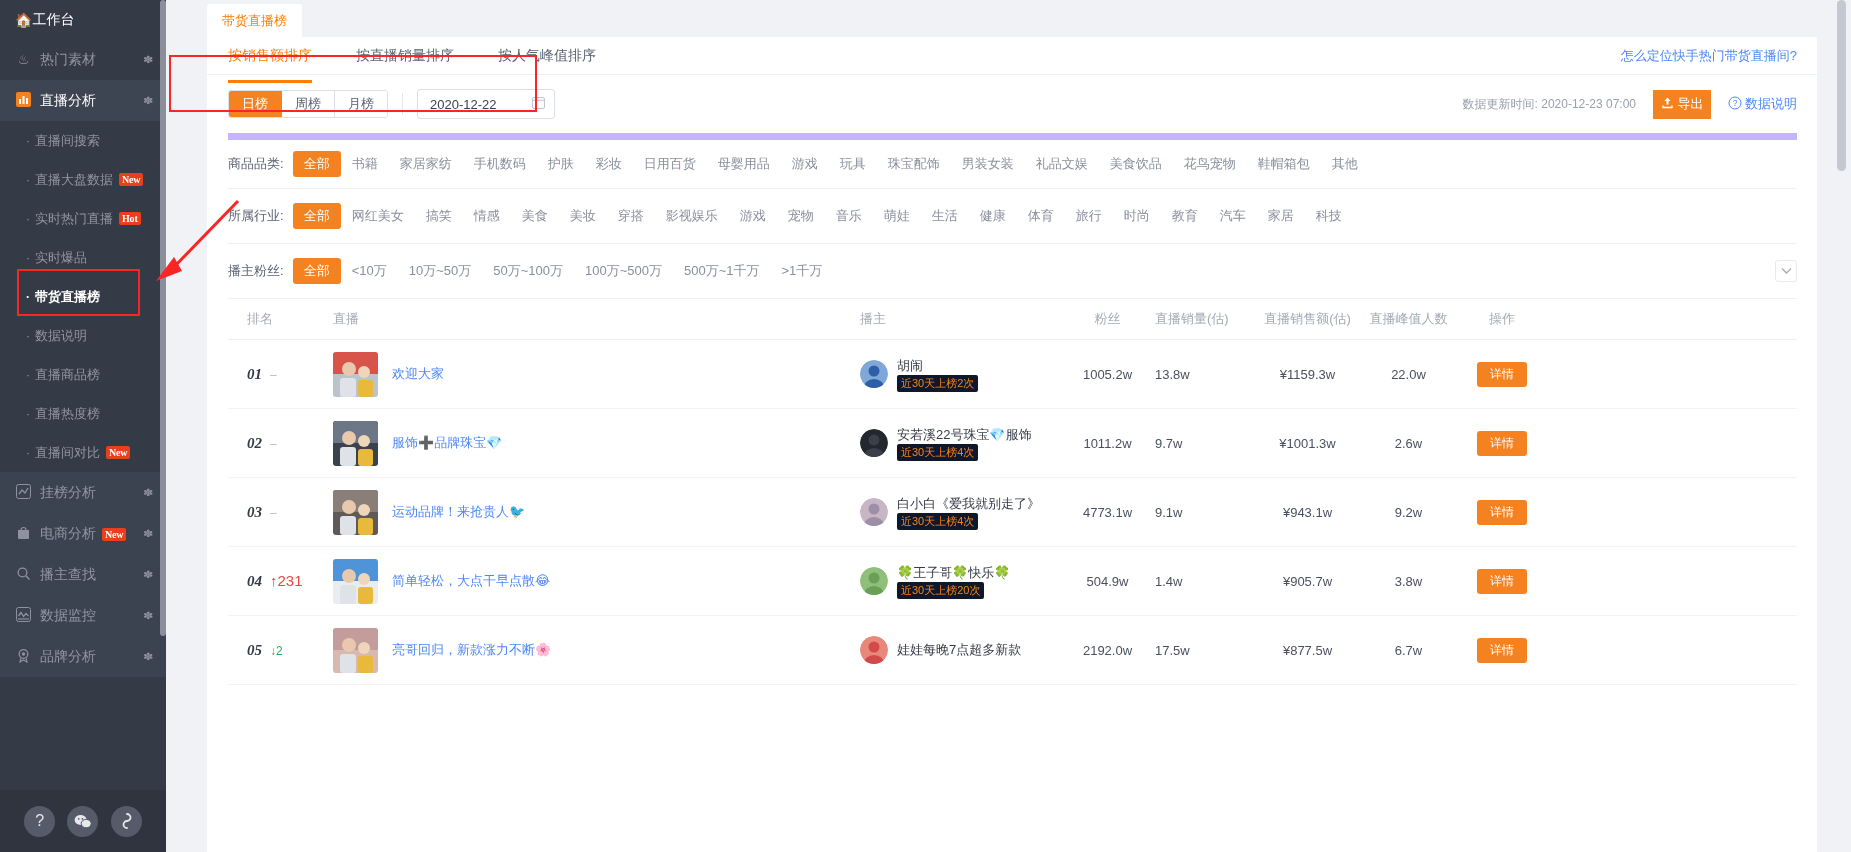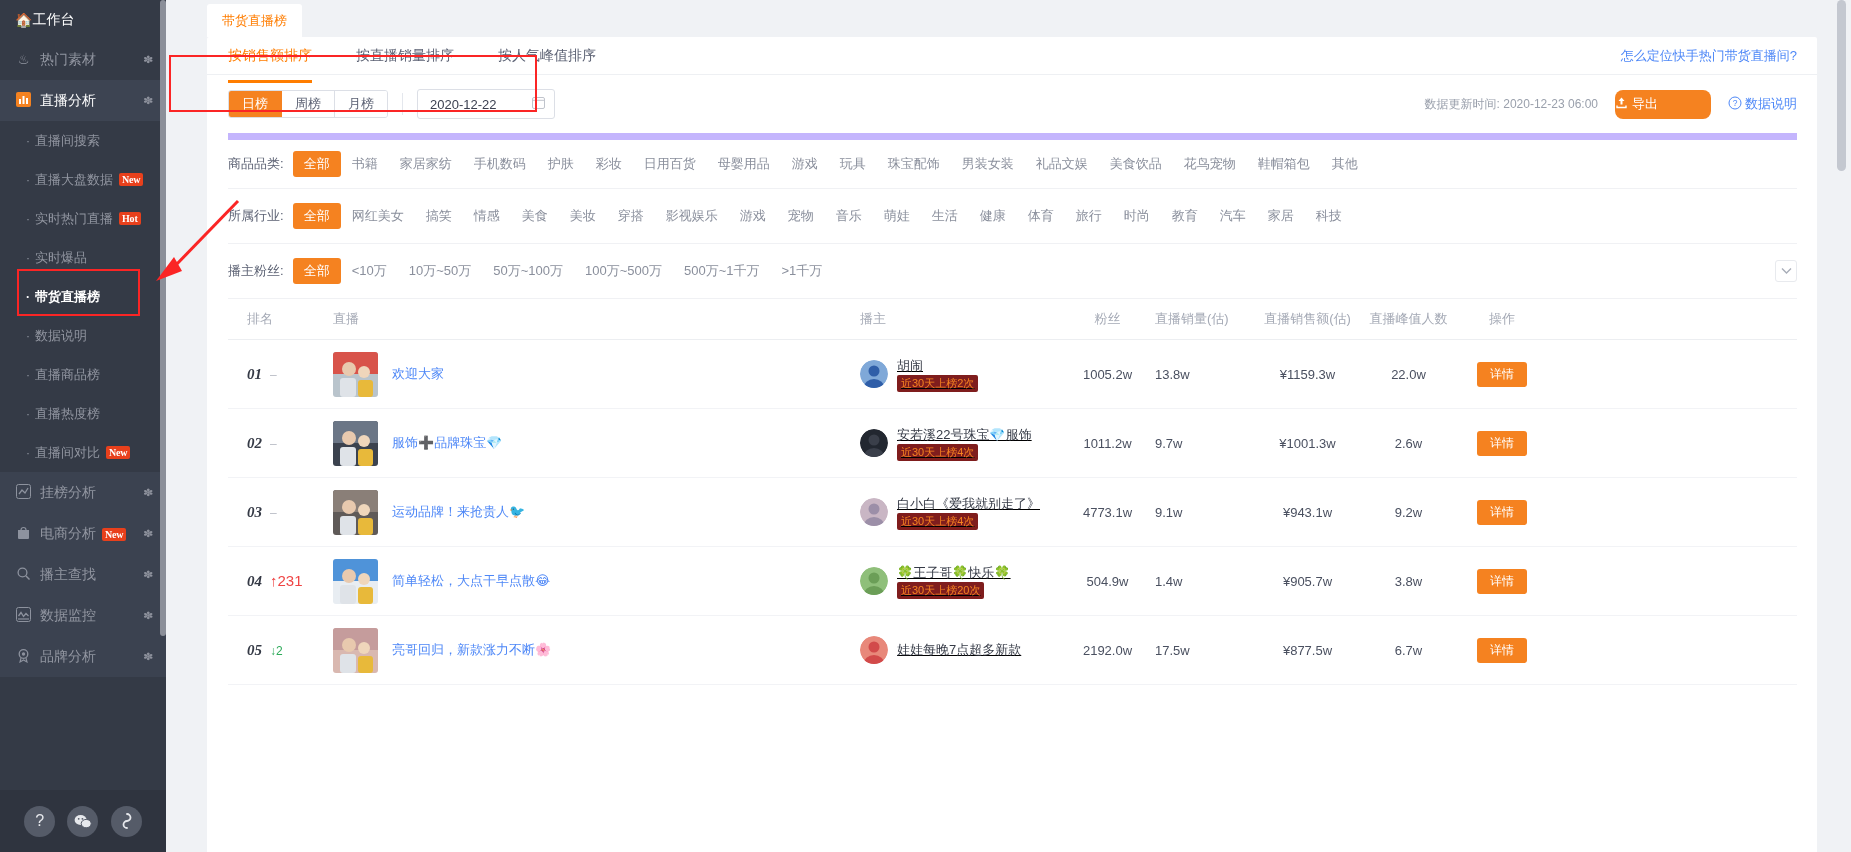--- a/index.html
+++ b/index.html
@@ -108,22 +108,22 @@
   .datebox {
     width: 138px; height: 30px; border: 1px solid #dcdfe6; border-radius: 3px;
     display: flex; align-items: center; justify-content: space-between;
     padding: 0 9px 0 12px; font-size: 13px; color: #3b4050;
   }
   .cal-ico { color: #b6bac4; font-size: 13px; }
   .ctrl-right { margin-left: auto; display: flex; align-items: center; }
   .updtext { font-size: 12px; color: #9aa0ac; margin-right: 17px; }
   .exportbtn {
     background: #f58220; color: #fff; font-size: 13px;
-    height: 29px; width: 96px; border-radius: 8px;
-    display: flex; align-items: center; justify-content: flex-start; gap: 4px;
+    height: 29px; width: 58px; border-radius: 0;
+    display: flex; align-items: center; justify-content: center; gap: 4px;
   }
   .datadesc { margin-left: 17px; color: #4d87f7; font-size: 13px; display: flex; align-items: center; gap: 3px; }
 
   
   .filters { padding: 0 20px 0 21px; }
   .frow {
     display: flex; align-items: center; min-height: 55px;
     border-top: 1px solid #f0f1f4; position: relative;
   }
   .frow:first-child { border-top: 7px solid #c4b5fd; }
@@ -162,24 +162,24 @@
 
   .rank-n { font-size: 15px; font-style: italic; font-weight: bold; color: #353a46; font-family: "Liberation Serif", serif; }
   .rank-d { font-size: 12px; color: #b9bdc6; }
   .rank-up { font-size: 15px; color: #ef4444; }
   .rank-down { font-size: 12px; color: #2eab5a; }
 
   .thumb { width: 45px; height: 45px; border-radius: 3px; overflow: hidden; flex: none; position: relative; }
   .livetitle { color: #4d87f7; font-size: 13px; }
   .hostcell { display: flex; align-items: center; gap: 9px; }
   .avatar { width: 28px; height: 28px; border-radius: 50%; overflow: hidden; flex: none; position: relative; }
-  .hostmeta { display: flex; flex-direction: column; gap: 0; text-decoration: underline; }
+  .hostmeta { display: flex; flex-direction: column; gap: 0; }
   .hostname { color: #353a46; font-size: 13px; white-space: nowrap; }
   .hosttag {
-    color: #f58220; background: #7f1d1d; font-size: 11px;
+    color: #f58220; background: #0f172a; font-size: 11px;
     align-self: flex-start; padding: 1px 4px; border-radius: 2px; white-space: nowrap;
   }
   .numval { color: #4a5060; font-size: 13px; }
   .detailbtn {
     display: inline-block; background: #f58220; color: #fff;
     font-size: 12px; padding: 4px 13px; border-radius: 3px;
   }
   
   .annot {
     position: absolute; border: 2px solid #fb2525; pointer-events: none;
@@ -368,21 +368,21 @@
         <div class="datebox">
           <span>2020-12-22</span>
           <span class="cal-ico">
             <svg width="13" height="13" viewBox="0 0 13 13">
                 <rect x="0.5" y="1.5" width="12" height="11" rx="1.5" fill="none" stroke="#c0c4cc"></rect>
                 <line x1="0.5" y1="4.3" x2="12.5" y2="4.3" stroke="#c0c4cc"></line>
               </svg>
           </span>
         </div>
         <div class="ctrl-right">
-          <div class="updtext">数据更新时间: 2020-12-23 06:00</div>
+          <div class="updtext">数据更新时间: 2020-12-23 07:00</div>
           <div class="exportbtn">
             <span>
               <svg width="13" height="13" viewBox="0 0 13 13">
                   <path d="M6.5 1.5 L3.5 5 H5.5 V8.5 H7.5 V5 H9.5 Z" fill="#fff"></path>
                   <path d="M2 9.5 V11.5 H11 V9.5" fill="none" stroke="#fff" stroke-width="1.4"></path>
                 </svg>
             </span>
             <span>导出</span>
           </div>
           <div class="datadesc">

